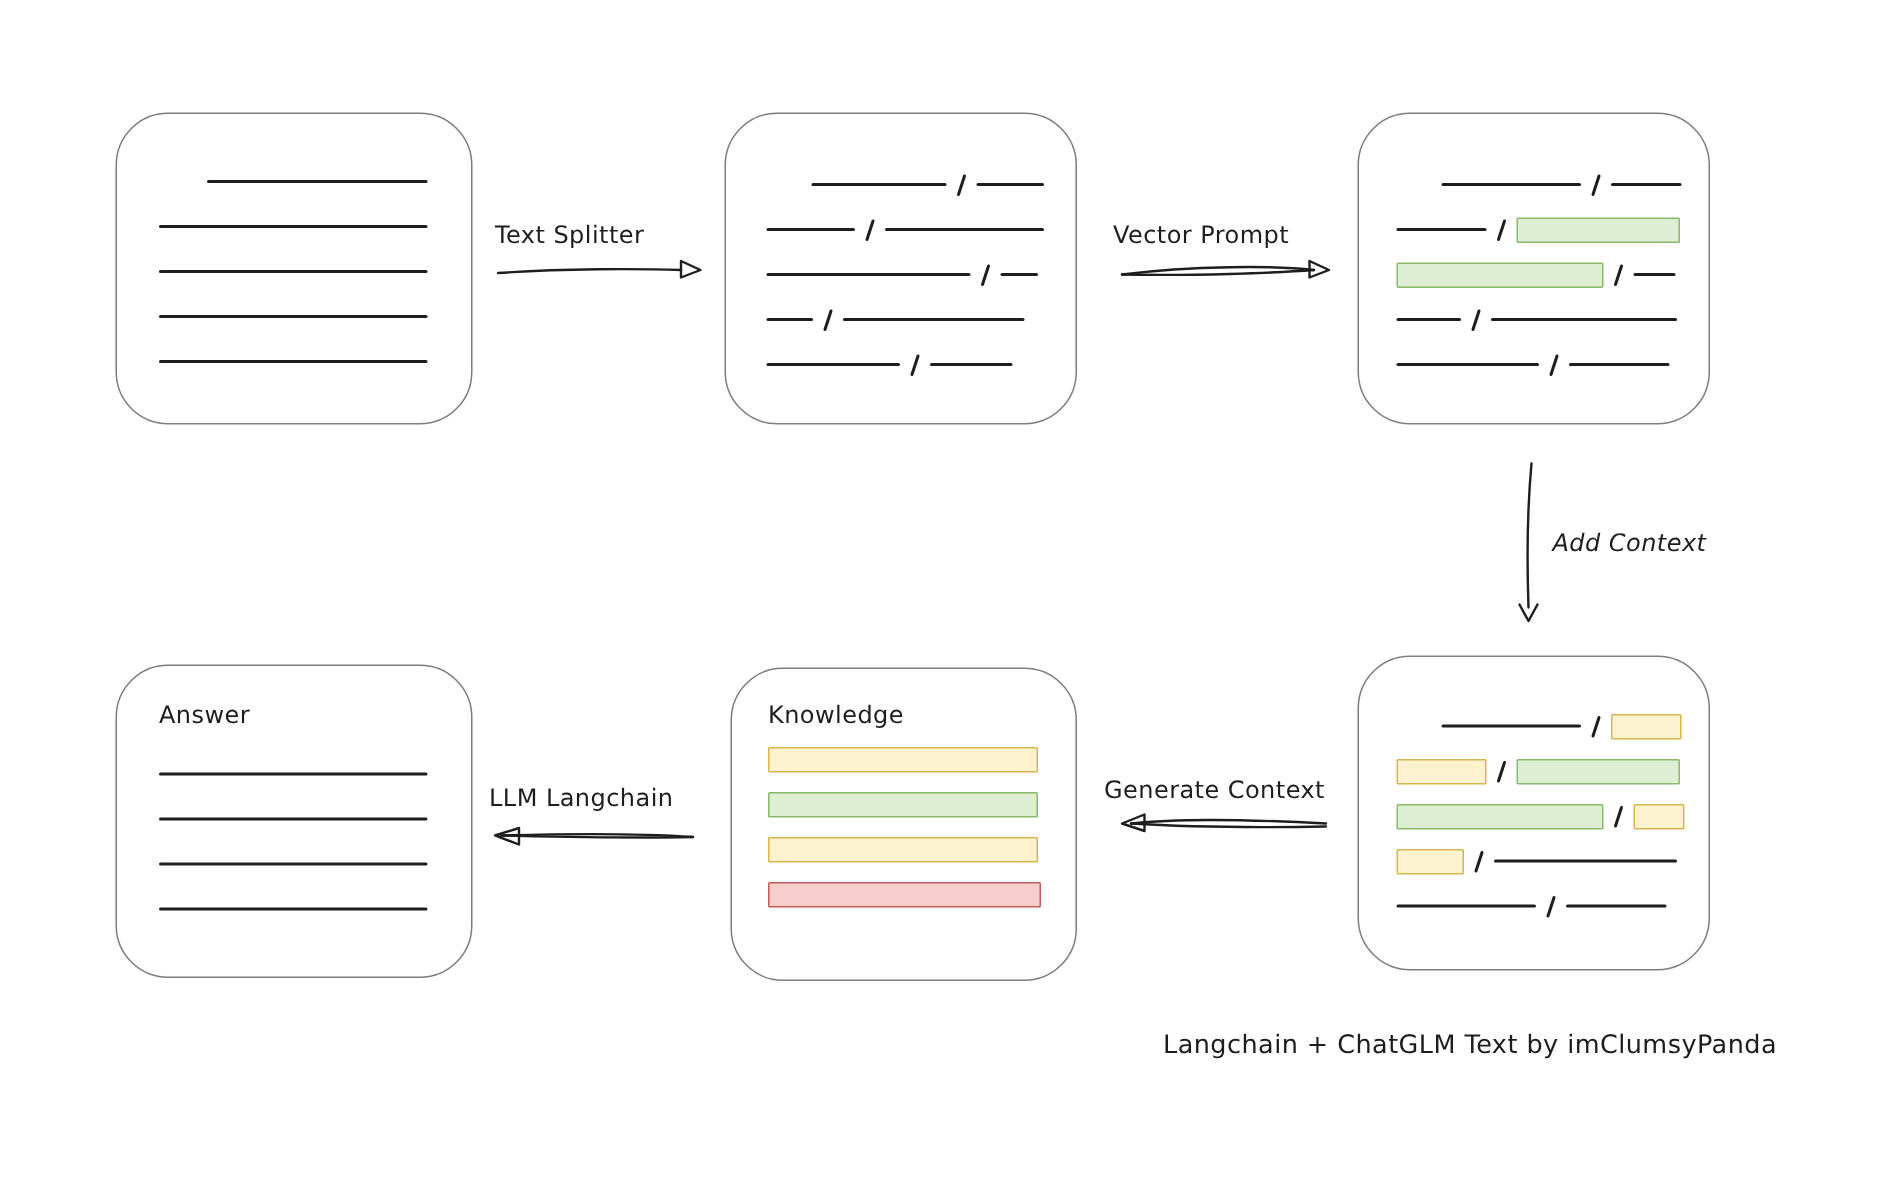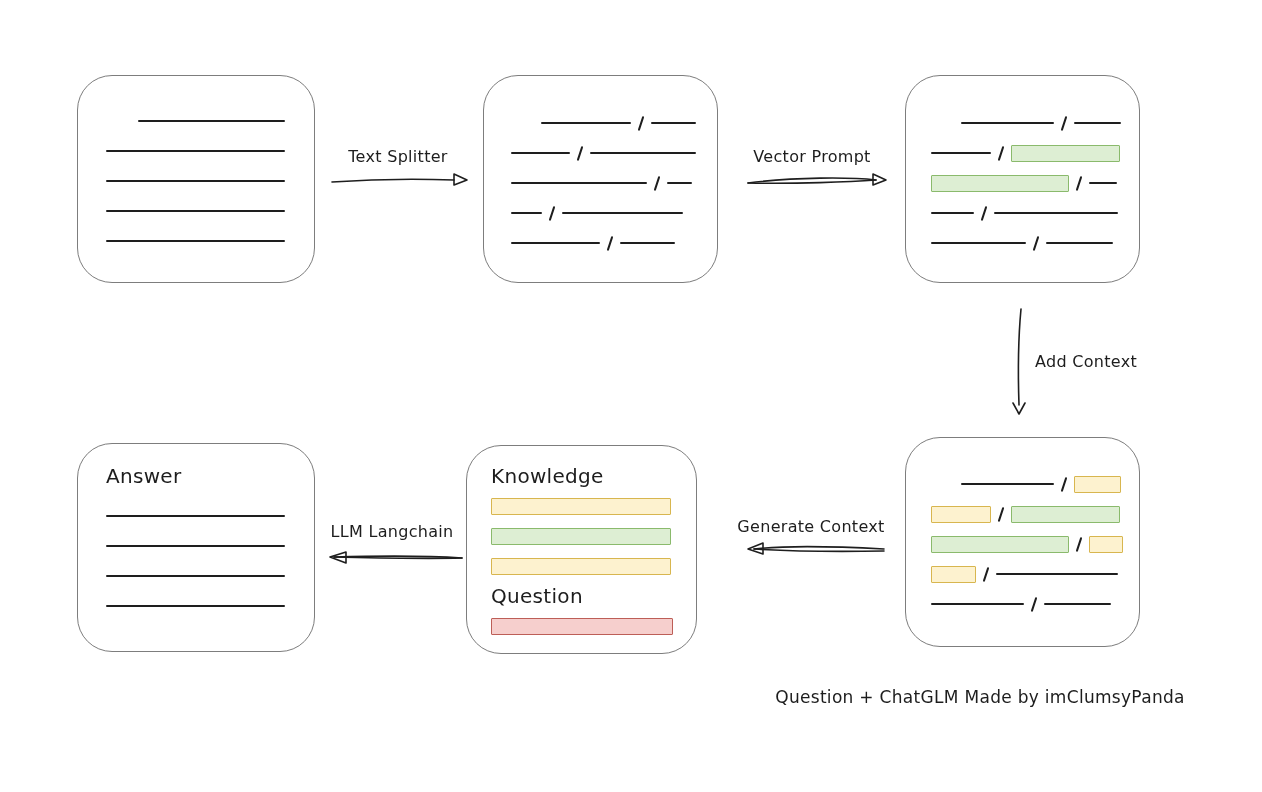--- a/index.html
+++ b/index.html
@@ -9,40 +9,40 @@
     font-family:"DejaVu Sans", sans-serif;
   }
   .node {
     position:absolute; box-sizing:border-box; background:#ffffff;
     border:1.3px solid #7d7d7d; border-radius:35px;
   }
   #node-document { left:77px;  top:75px;  width:238px; height:208px; padding:35px 0 0 28px; }
   #node-chunks   { left:483px; top:75px;  width:235px; height:208px; padding:37px 0 0 27px; }
   #node-search   { left:905px; top:75px;  width:235px; height:208px; padding:37px 0 0 25px; }
   #node-context  { left:905px; top:437px; width:235px; height:210px; padding:36px 0 0 25px; }
-  #node-prompt   { left:466px; top:445px; width:231px; height:209px; padding:20px 16px 0 24px; }
+  #node-prompt   { left:487px; top:445px; width:231px; height:209px; padding:20px 16px 0 24px; }
   #node-answer   { left:77px;  top:443px; width:238px; height:209px; padding:22px 0 0 28px; }
 
   .row { display:flex; align-items:center; height:20px; margin-bottom:10px; }
   .row.gap-after { margin-bottom:20px; }
   .seg-line  { height:2px; background:#1e1e1e; border-radius:1px; flex:none; }
   .seg-slash { width:2px; height:15px; background:#1e1e1e; border-radius:1px;
                transform:rotate(18deg); margin:0 9px; flex:none; }
   .seg-gap   { height:1px; flex:none; }
   .seg-box   { height:17px; box-sizing:border-box; border:1.5px solid; border-radius:1px; flex:none; }
   .seg-green  { background:var(--green-fill);  border-color:var(--green-border); }
   .seg-yellow { background:var(--yellow-fill); border-color:var(--yellow-border); }
   .seg-red    { background:var(--red-fill);    border-color:var(--red-border); }
-  .rowtext { font-size:20px; letter-spacing:0.3px; }
-
-  .arrow-label { position:absolute; font-size:16px; text-align:center;
+  .rowtext { font-size:16px; letter-spacing:0.3px; }
+
+  .arrow-label { position:absolute; font-size:16px; text-align:left;
                  white-space:nowrap; letter-spacing:0.3px; }
   #lbl-text-splitter   { left:330px;  top:147px; width:136px; }
   #lbl-vector-search   { left:742px;  top:147px; width:140px; }
-  #lbl-add-context     { left:1035px; top:352px; text-align:right; }
+  #lbl-add-context     { left:1035px; top:352px; text-align:right;font-style:italic; }
   #lbl-generate-prompt { left:736px;  top:517px; width:150px; }
   #lbl-llm-response    { left:326px;  top:522px; width:132px; }
 
   .arrow-svg { position:absolute; overflow:visible; }
   #arr-text-splitter   { left:330px;  top:166px; }
   #arr-vector-search   { left:745px;  top:166px; }
   #arr-add-context     { left:1005px; top:306px; }
   #arr-generate-prompt { left:738px;  top:536px; }
   #arr-llm-response    { left:318px;  top:544px; }
   .arrow-svg path, .arrow-svg polyline {
@@ -167,23 +167,20 @@
       <div class="row">
         <div class="seg-box seg-yellow" style="width: 180px;"></div>
       </div>
       <div class="row">
         <div class="seg-box seg-green" style="width: 180px;"></div>
       </div>
       <div class="row">
         <div class="seg-box seg-yellow" style="width: 180px;"></div>
       </div>
       <div class="row">
-        <span class="rowtext">Question</span>
-      </div>
-      <div class="row">
         <div class="seg-box seg-red" style="width: 182px;"></div>
       </div>
     </div>
   <div class="node" id="node-answer">
       <div class="row gap-after">
         <span class="rowtext">Answer</span>
       </div>
       <div class="row">
         <div class="seg-line" style="width: 179px;"></div>
       </div>
@@ -225,14 +222,14 @@
     <path d="M146,15 C 90,16 48,15 16,13"></path>
     <path d="M25,7 L10,13 L25,18 Z"></path>
   </svg>
 
   <svg class="arrow-svg" id="arr-llm-response" width="148" height="26">
     <path d="M144,14 C 100,11 52,12 16,13"></path>
     <path d="M144,14 C 100,15 62,14 16,13"></path>
     <path d="M28,8 L12,13 L28,19 Z"></path>
   </svg>
 
-  <div class="footer">Question + ChatGLM Made by imClumsyPanda</div>
+  <div class="footer">Langchain + ChatGLM Text by imClumsyPanda</div>
 </div>
 
 </body></html>

